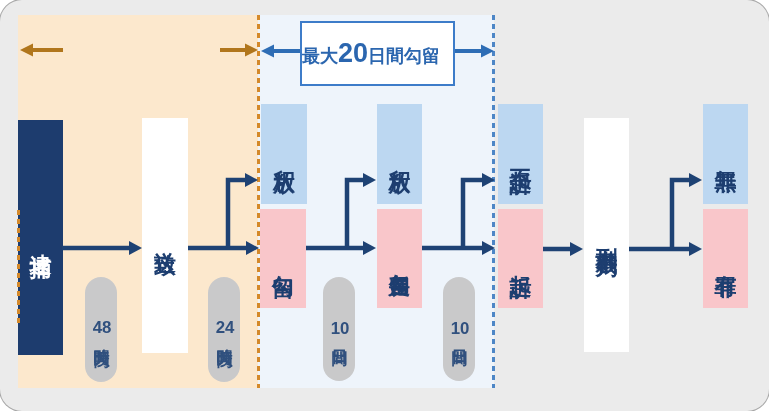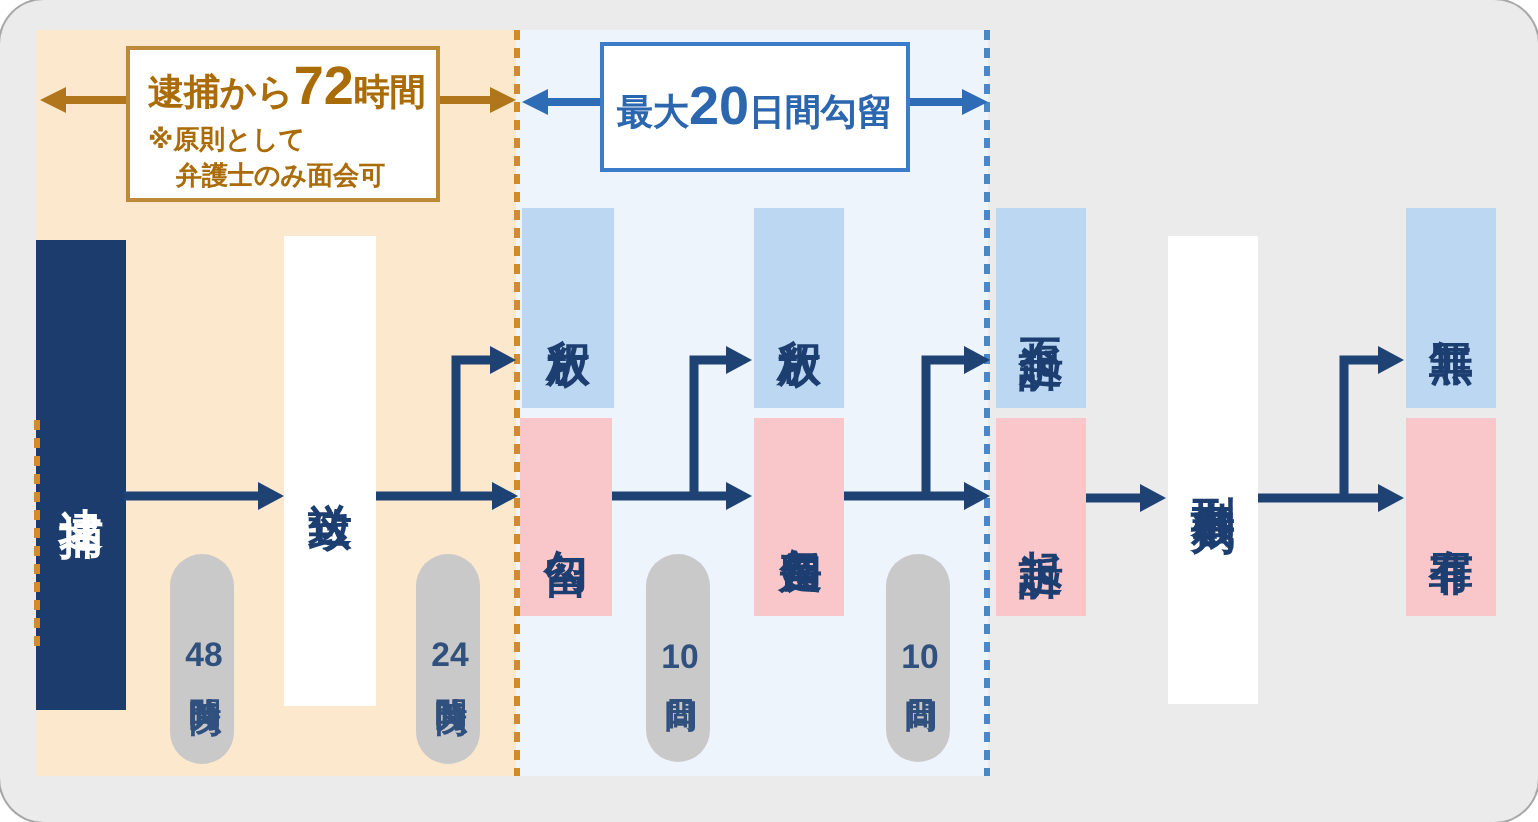--- a/index.html
+++ b/index.html
@@ -25,21 +25,21 @@
   .tcy{text-combine-upright:all;font-size:17px;}
 
   .labelbox{position:absolute;z-index:4;background:#ffffff;box-sizing:border-box;}
   .labelbox.orange{left:63px;top:23px;width:157px;height:78px;border:2px solid #bf8a37;
         color:#aa6c08;padding:3px 6px 4px 9px;}
   .labelbox.orange .l1{font-size:18px;font-weight:bold;line-height:30px;white-space:nowrap;}
   .labelbox.orange .big{font-size:27px;}
   .labelbox.orange .note{font-size:13px;font-weight:bold;line-height:18px;white-space:nowrap;}
   .labelbox.orange .note.indent{padding-left:14px;}
   .labelbox.blue{left:300px;top:21px;width:155px;height:65px;border:2px solid #3d7cc9;
-        color:#2b66af;display:flex;align-items:center;justify-content:center;}
+        color:#2b66af;display:flex;align-items:center;}
   .labelbox.blue .l1{font-size:18px;font-weight:bold;white-space:nowrap;}
   .labelbox.blue .big{font-size:27px;}
 
   svg.overlay{position:absolute;left:0;top:0;z-index:5;pointer-events:none;}
 </style>
 </head>
 <body>
 
 <div class="stage">
 
@@ -86,25 +86,20 @@
   <div class="vbox wb" style="left:584px;top:118px;width:45px;height:234px;">
       <span>刑事裁判</span>
     </div>
   <div class="vbox bb" style="left:703px;top:104px;width:45px;height:100px;">
       <span>無罪</span>
     </div>
   <div class="vbox pb" style="left:703px;top:209px;width:45px;height:99px;">
       <span>有罪</span>
     </div>
 
-  <div class="labelbox orange">
-    <div class="l1"><span>逮捕から</span><span class="big">72</span><span>時間</span></div>
-    <div class="note">※原則として</div>
-    <div class="note indent">弁護士のみ面会可</div>
-  </div>
   <div class="labelbox blue">
     <div class="l1"><span>最大</span><span class="big">20</span><span>日間勾留</span></div>
   </div>
 
   <svg class="overlay" width="769" height="411" viewBox="0 0 769 411">
 
     <path d="M18.5,210 V325" stroke="#d4892a" stroke-width="3" stroke-dasharray="5 4" fill="none"></path>
     <path d="M258.5,15 V388" stroke="#d4892a" stroke-width="3" stroke-dasharray="5 4" fill="none"></path>
     <path d="M493.5,15 V388" stroke="#4d86c6" stroke-width="3" stroke-dasharray="5 4" fill="none"></path>
 

